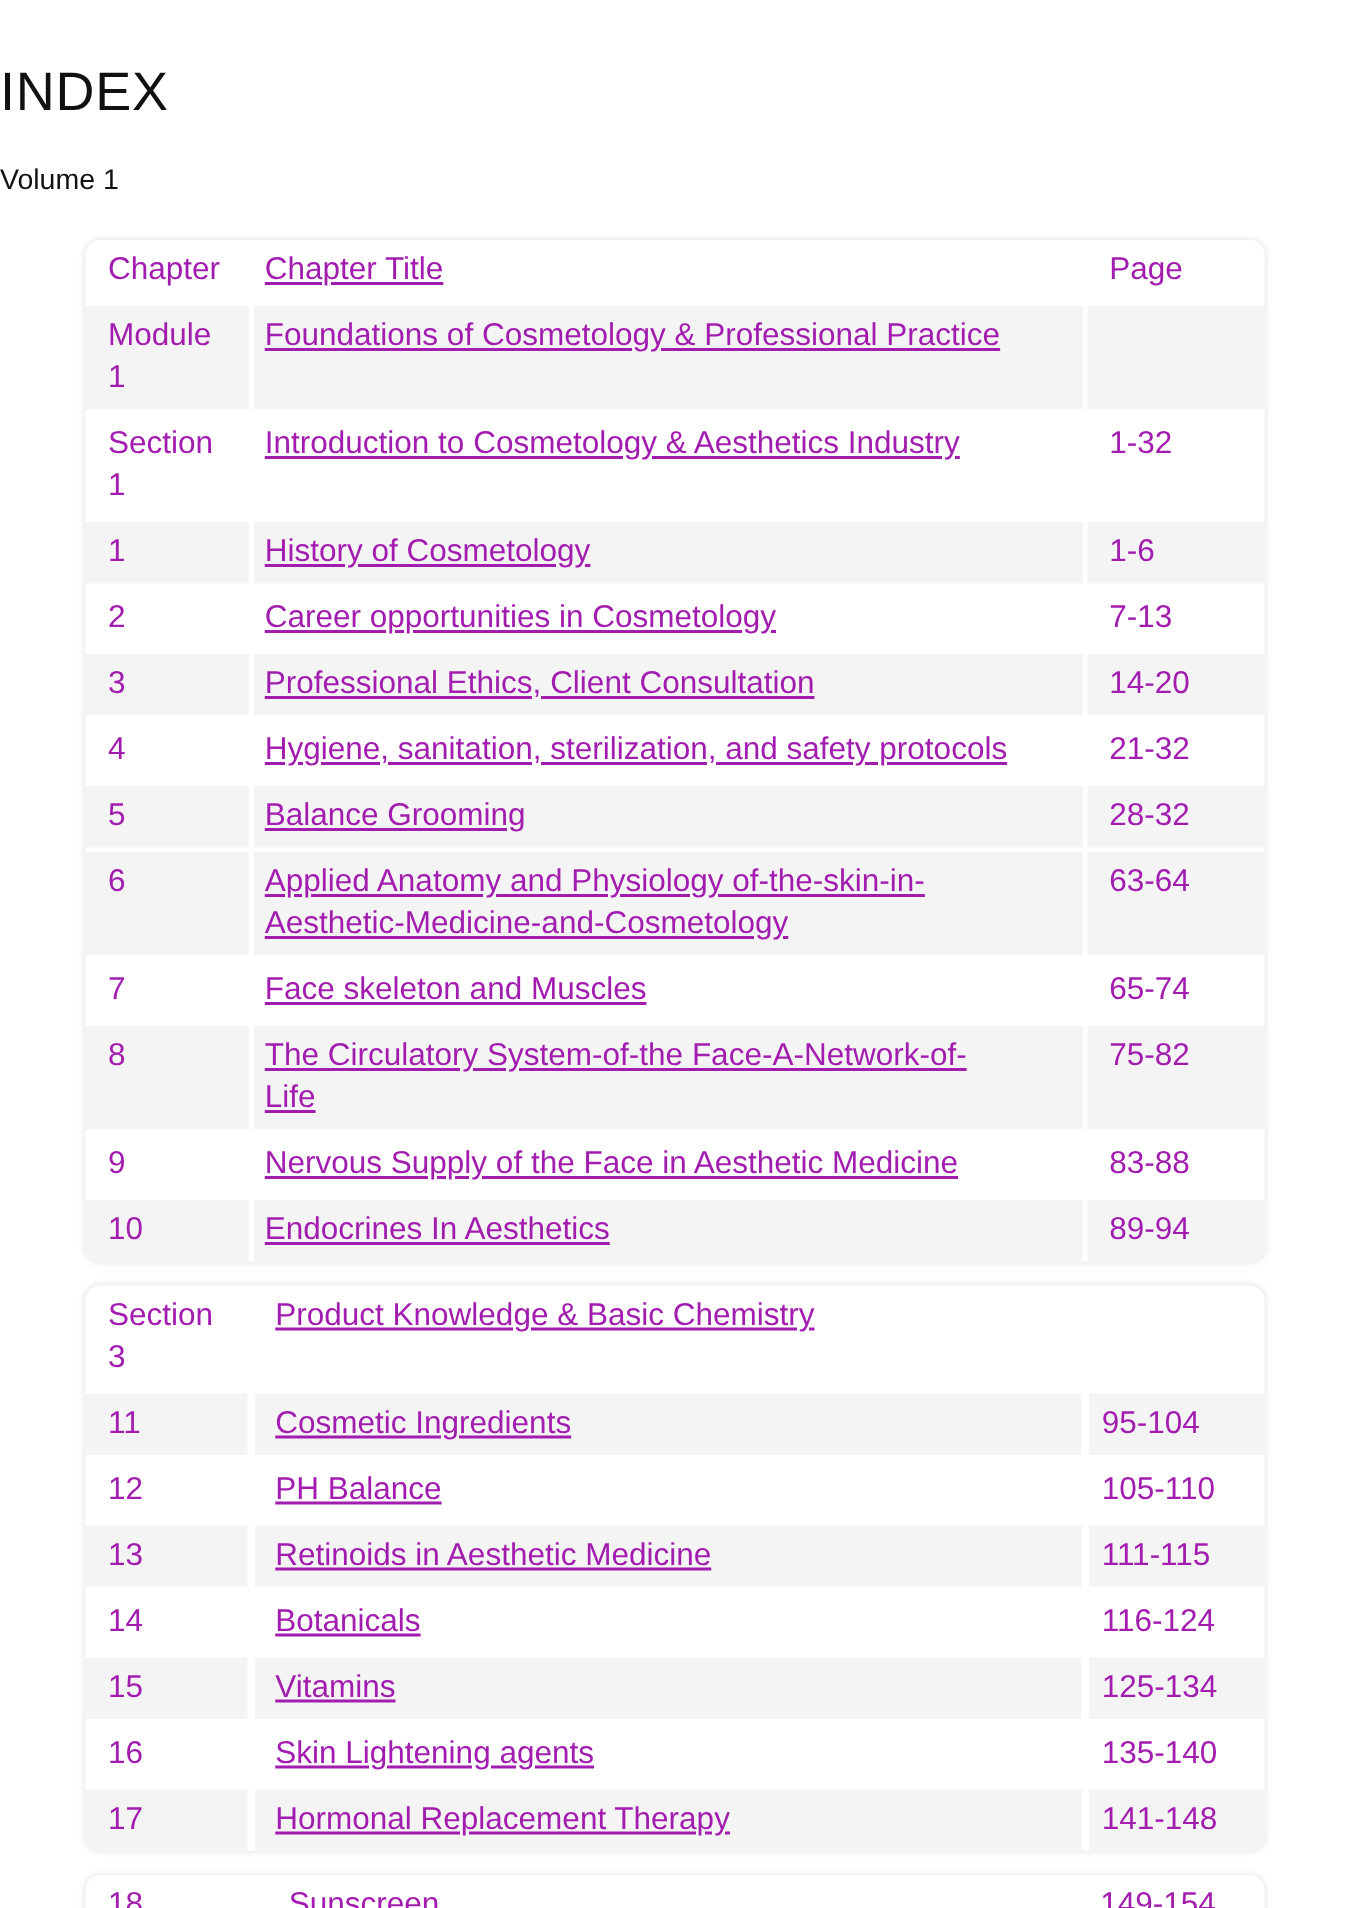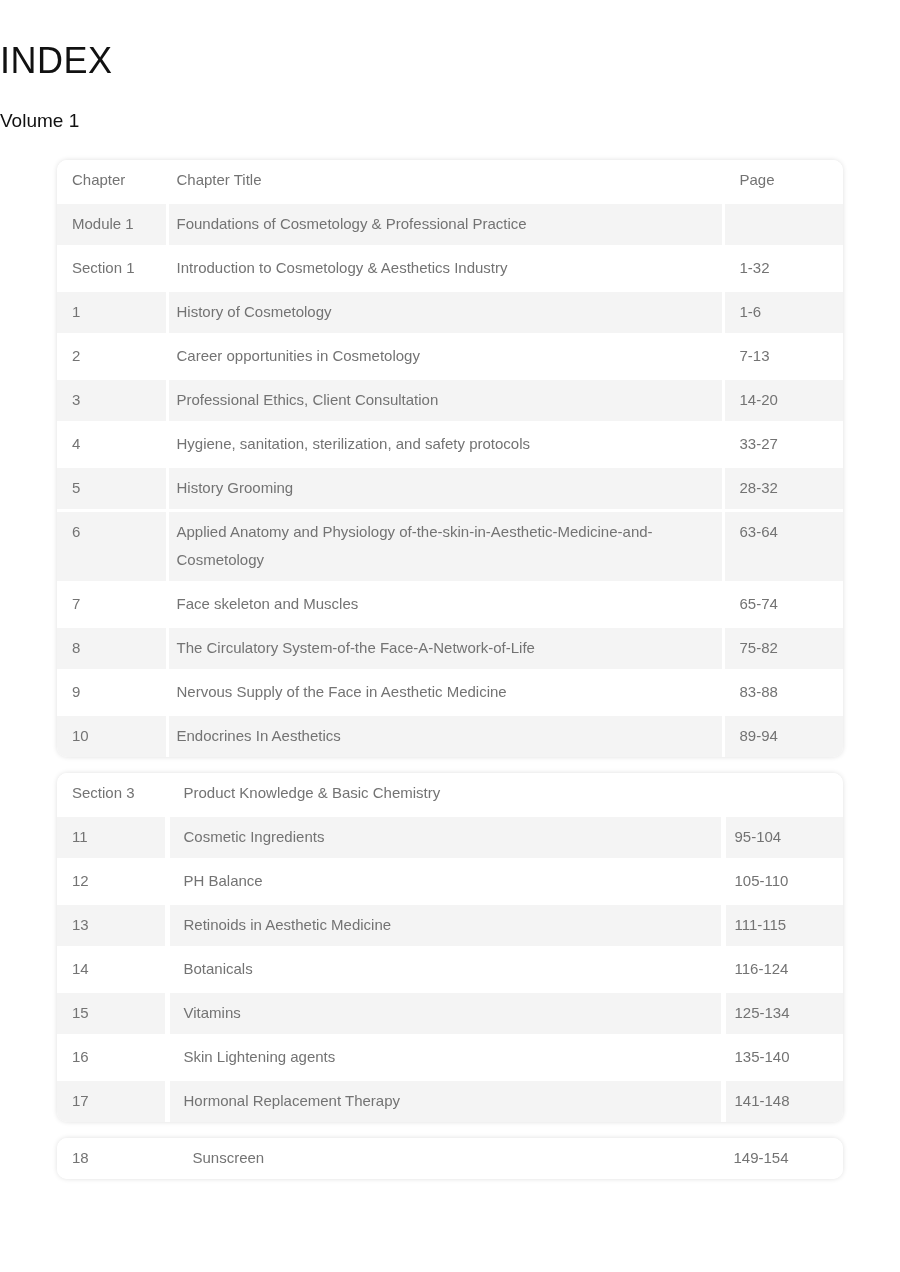--- a/index.html
+++ b/index.html
@@ -41,35 +41,35 @@
     border-radius: 10px;
     overflow: hidden;
     box-shadow: 0 0 5px rgba(0,0,0,0.13);
   }
 
   
   table {
     width: 100%;
     border-collapse: collapse;
     table-layout: fixed;
-    font-size: 15px;
-    color: #737373;
+    font-size: 21px;
+    color: #a21caf;
   }
   col.c-chapter { width: 110px; }
   col.c-page   { width: 120px; }
 
   th, td {
     text-align: left;
     vertical-align: top;
     font-weight: 400;
     padding: 6px 14px 7px 15px;
     line-height: 28px;
     background: #ffffff;
   }
-  td.col-title, th.col-title { padding-left: 8px; padding-right: 46px; }
+  td.col-title, th.col-title { padding-left: 8px; padding-right: 46px; text-decoration: underline; }
   td.col-page,  th.col-page  { padding-left: 15px; }
 
   
   tbody tr td { border-top: 3px solid #ffffff; }
   table.no-header tbody tr:first-child td { border-top: none; }
   td.col-title, th.col-title,
   td.col-page,  th.col-page { border-left: 3px solid #ffffff; }
 
   tr.shaded td { background: #f4f4f4; }
 
@@ -125,25 +125,25 @@
     <td class="col-page">7-13</td>
   </tr>
           <tr class="shaded">
     <td class="col-chapter">3</td>
     <td class="col-title">Professional Ethics, Client Consultation</td>
     <td class="col-page">14-20</td>
   </tr>
           <tr>
     <td class="col-chapter">4</td>
     <td class="col-title">Hygiene, sanitation, sterilization, and safety protocols</td>
-    <td class="col-page">33-27</td>
+    <td class="col-page">21-32</td>
   </tr>
           <tr class="shaded">
     <td class="col-chapter">5</td>
-    <td class="col-title">History Grooming</td>
+    <td class="col-title">Balance Grooming</td>
     <td class="col-page">28-32</td>
   </tr>
           <tr class="shaded">
     <td class="col-chapter">6</td>
     <td class="col-title">Applied Anatomy and Physiology of-the-skin-in-Aesthetic-Medicine-and-Cosmetology</td>
     <td class="col-page">63-64</td>
   </tr>
           <tr>
     <td class="col-chapter">7</td>
     <td class="col-title">Face skeleton and Muscles</td>

